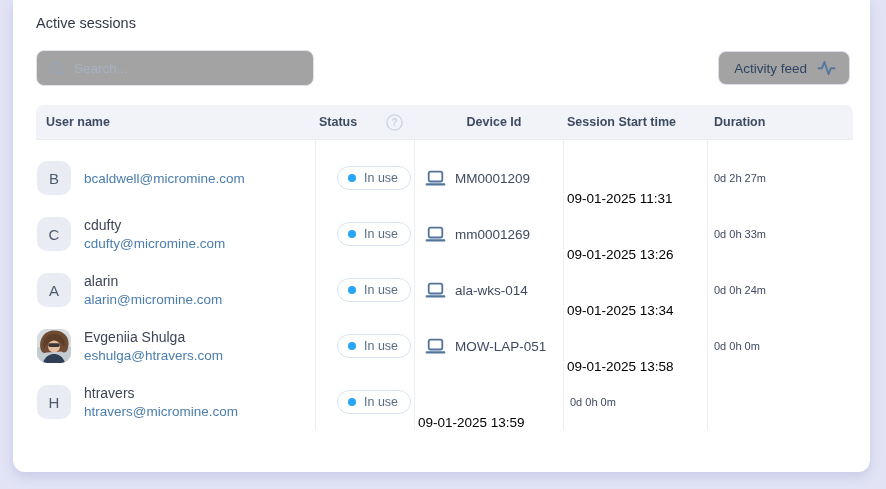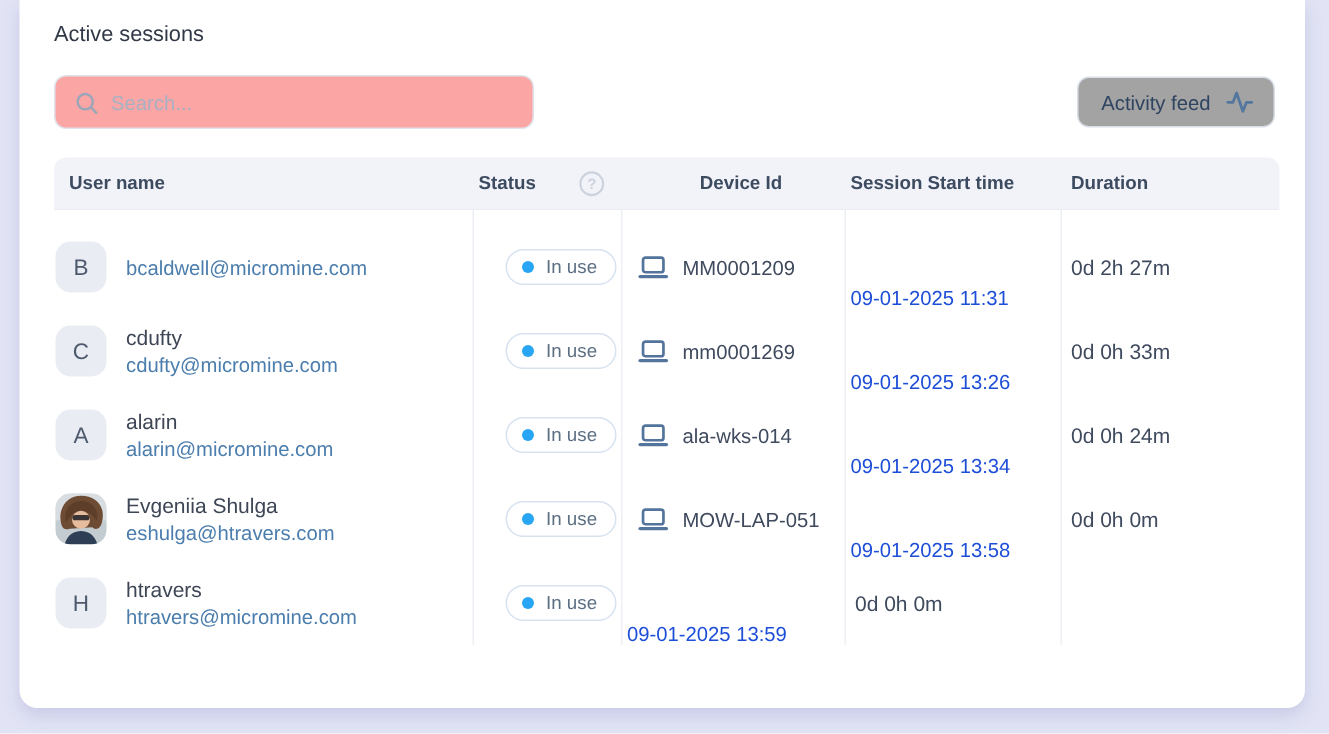--- a/index.html
+++ b/index.html
@@ -17,23 +17,23 @@
     border-radius: 0 0 12px 12px;
     box-shadow: 0 5px 12px rgba(108,112,178,0.22);
   }
   .page-title {
     position: absolute; left: 23px; top: 15px;
     font-size: 14.5px; font-weight: 400; color: #313947;
   }
   
   .search-wrap {
     position: absolute; left: 23px; top: 50px;
-    width: 320px; height: 36px;
+    width: 278px; height: 36px;
     border: 1px solid #dfe3ec; border-radius: 8px;
-    background: #fca5a5;
+    background: #a3a3a3;
   }
   .search-wrap svg { position: absolute; left: 13px; top: 10px; }
   .search-wrap input {
     position: absolute; left: 0; top: 0; width: 100%; height: 100%;
     border: 0; outline: none; background: transparent;
     padding-left: 37px; font-size: 13.5px; color: #3a4454;
     font-family: "Liberation Sans", sans-serif;
   }
   .search-wrap input::placeholder { color: #a7b1c2; }
   .feed-btn {
@@ -78,22 +78,22 @@
   .td-status { padding-left: 22px; }
   .badge {
     display: inline-flex; align-items: center; gap: 8px;
     height: 24px; padding: 0 12px 0 10px;
     border: 1px solid #d8e3f0; border-radius: 13px;
     font-size: 12.5px; color: #5b6e82; background: #fff;
   }
   .dot { width: 8px; height: 8px; border-radius: 50%; background: #29a6f3; }
   .td-device { padding-left: 11px; display: flex; align-items: center; gap: 9px;
                font-size: 13.5px; color: #3f4a5e; }
-  .td-start  { padding-left: 4px; font-size: 13.5px; color: #1d4ed8; margin-top: 40px; }
-  .td-dur    { padding-left: 7px; font-size: 14px; color: #3f4a5e; }
+  .td-start  { padding-left: 4px; font-size: 13.5px; color: #000000; margin-top: 40px; }
+  .td-dur    { padding-left: 7px; font-size: 11px; color: #3f4a5e; }
 </style>
 </head>
 <body>
 
 <div class="card">
 
   <div class="page-title">Active sessions</div>
 
   <div class="search-wrap">
     <svg width="16" height="16" viewBox="0 0 16 16" fill="none" stroke="#9aa6b8" stroke-width="1.6" stroke-linecap="round">

